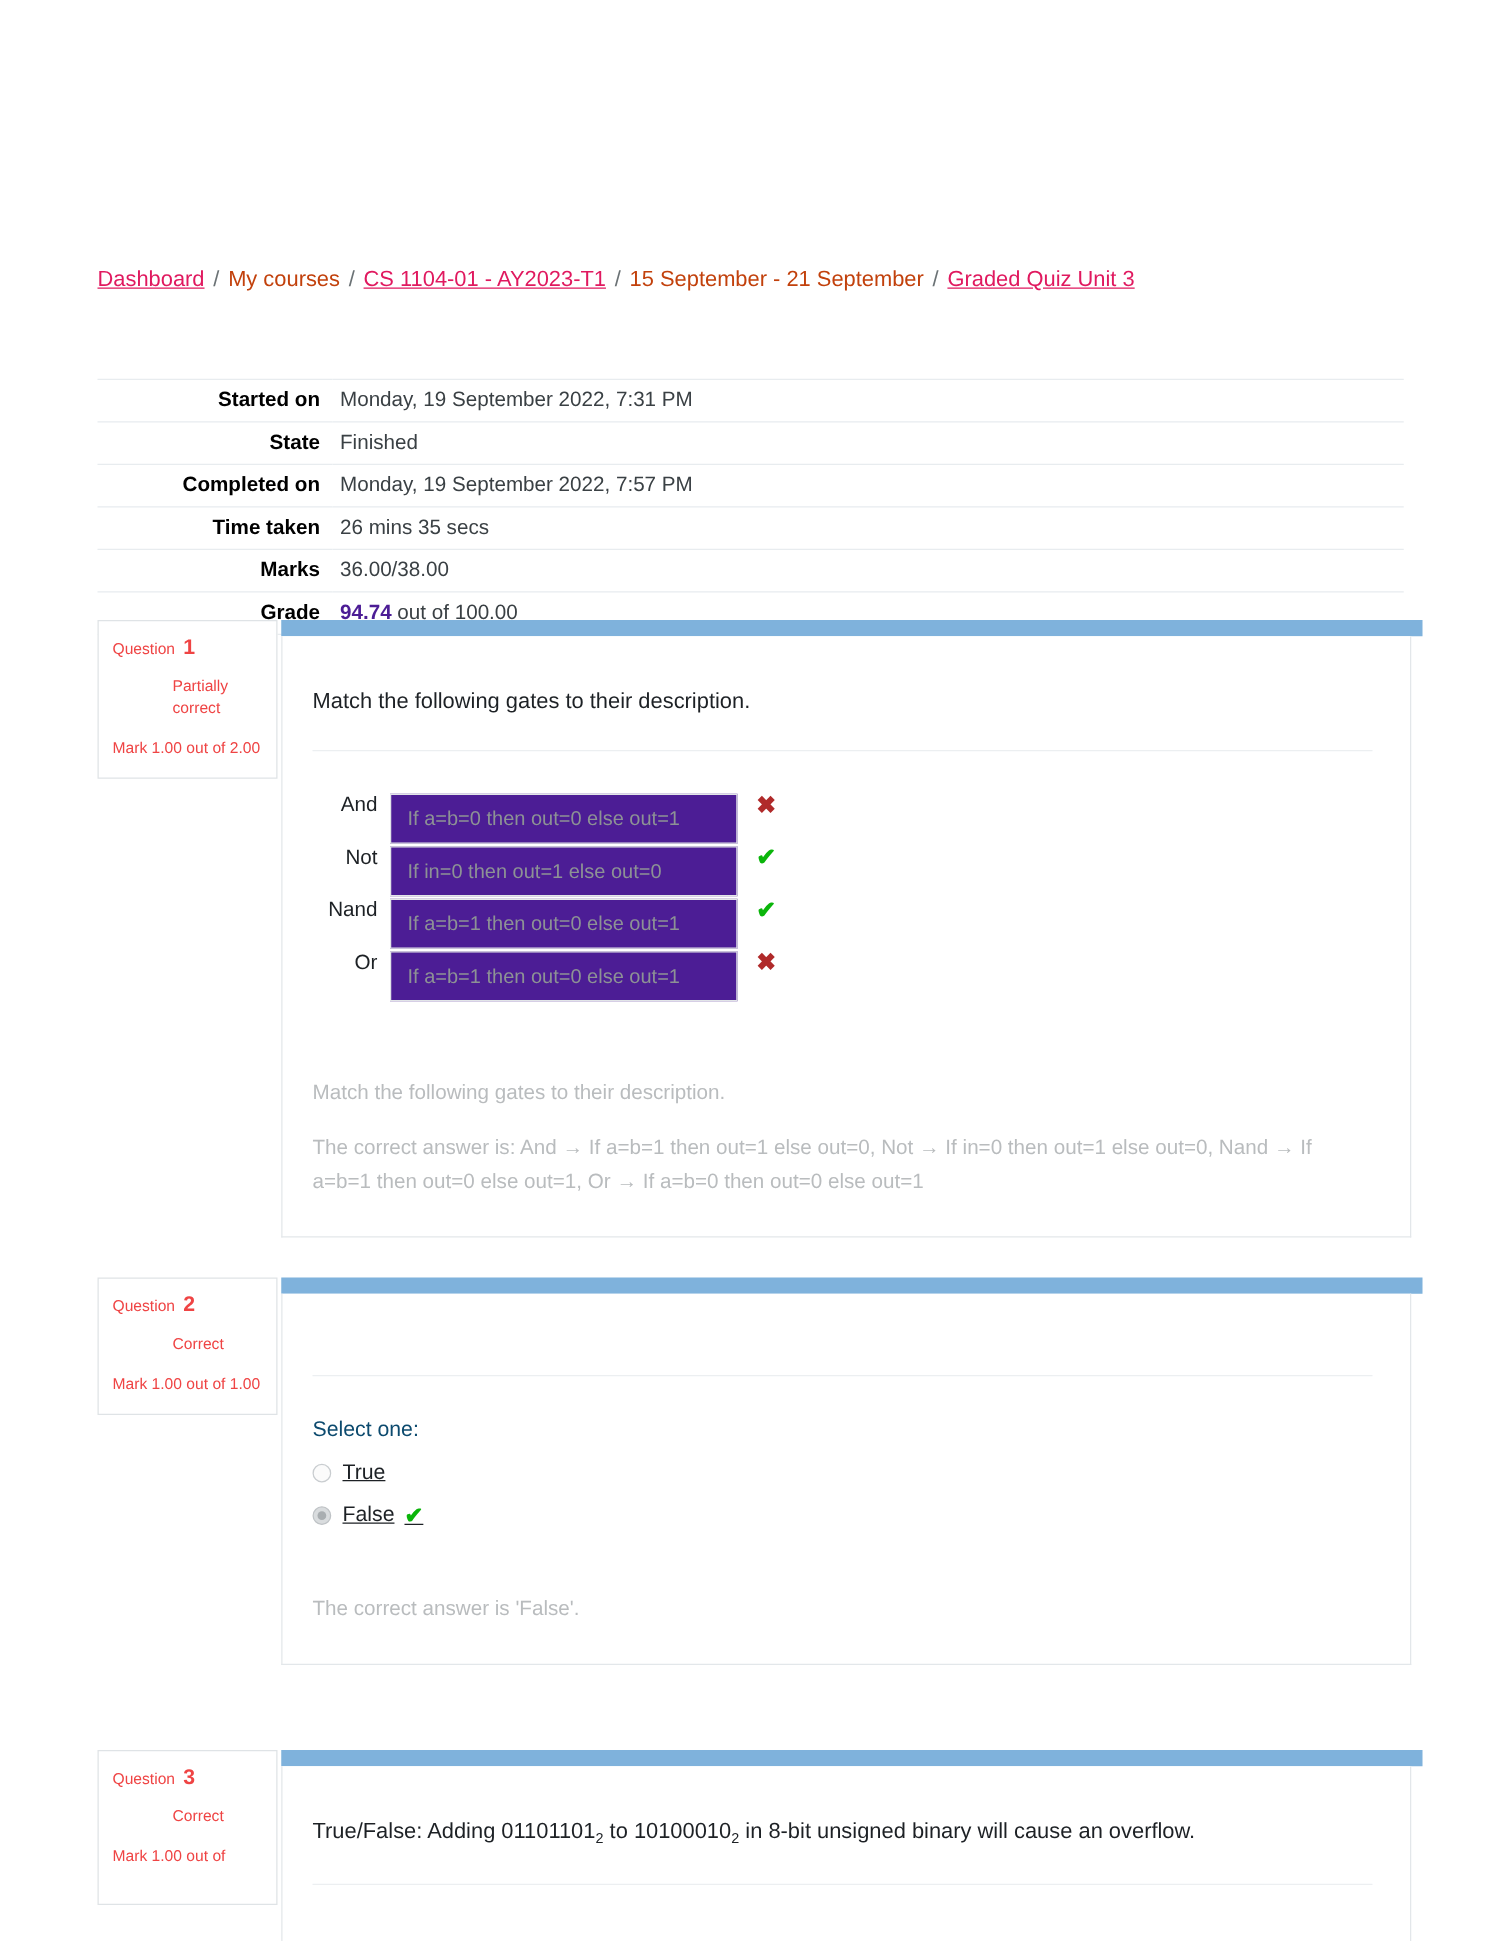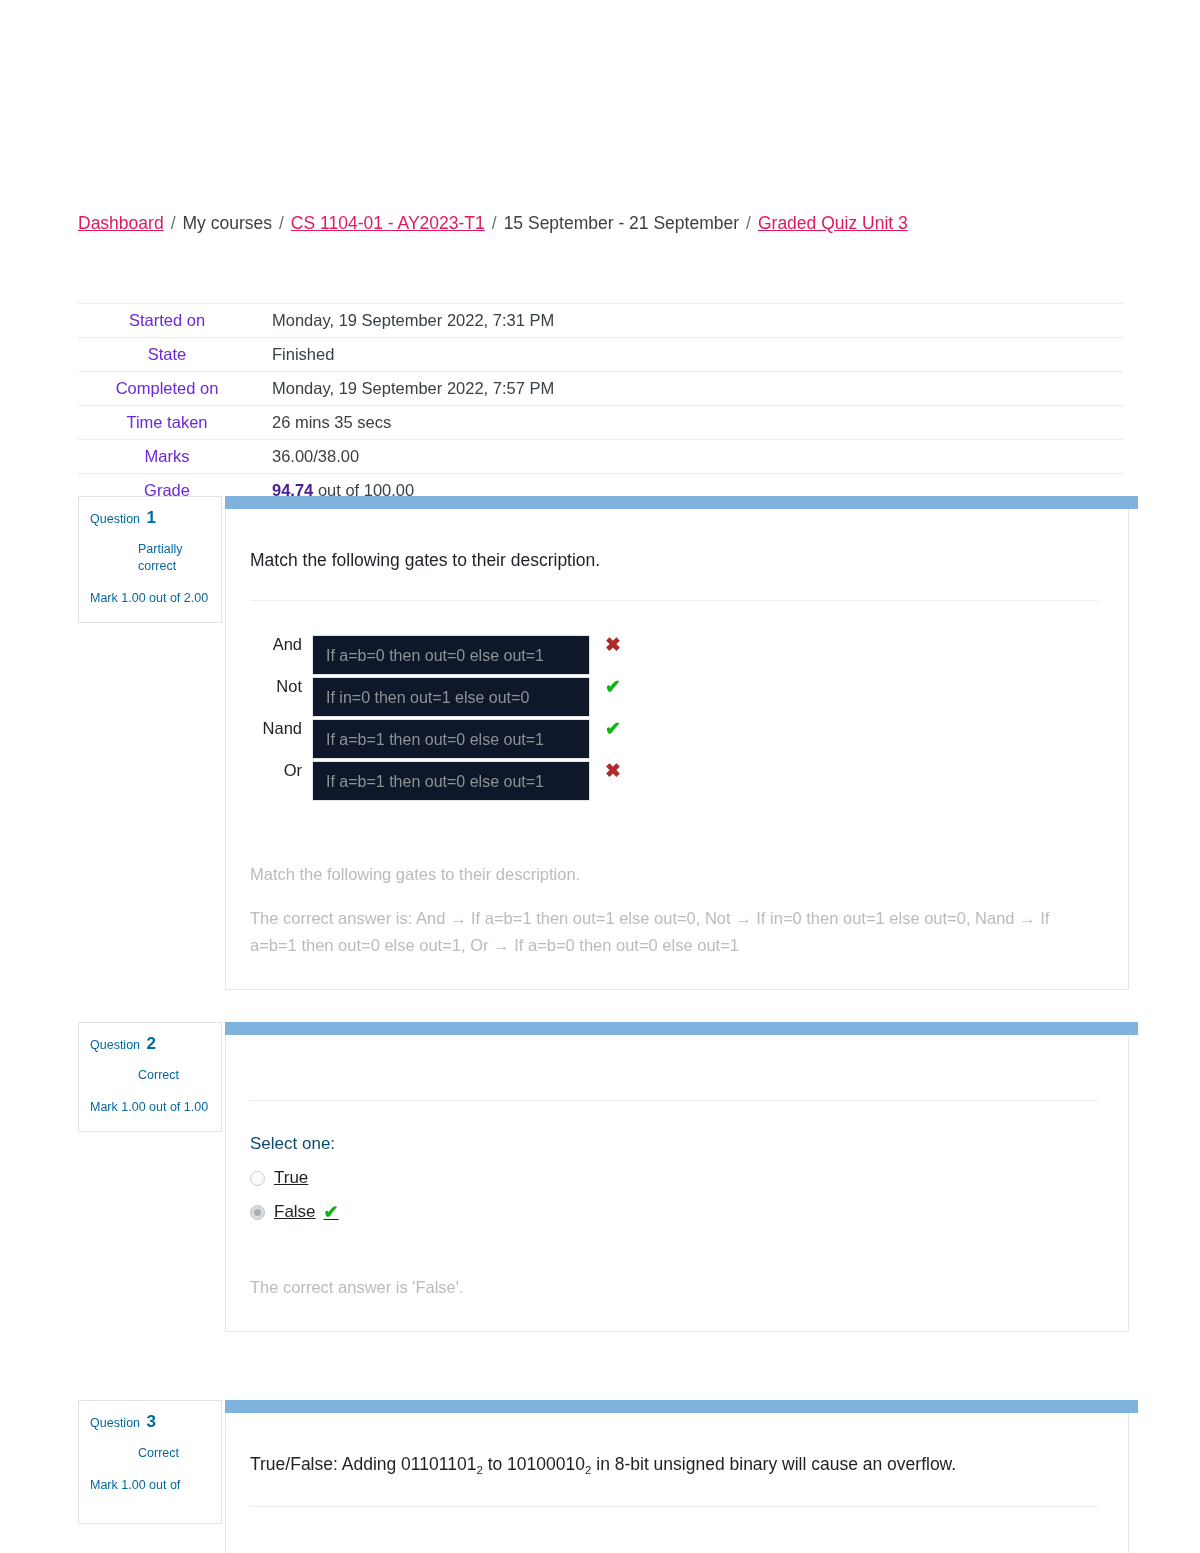--- a/index.html
+++ b/index.html
@@ -35,41 +35,42 @@
   }
   .breadcrumb a {
     color: #e0195f;
     text-decoration: underline;
   }
   .breadcrumb .sep {
     color: #6b7275;
     padding: 0 7px;
   }
   .breadcrumb .plain {
-    color: #404040;
+    color: #c2410c;
   }
 
   
   .summary {
     position: absolute;
     left: 78px;
     top: 303px;
     width: 1045px;
     border-collapse: collapse;
     font-size: 16.5px;
   }
   .summary tr {
     border-bottom: 1px solid #e8ecef;
   }
   .summary tr:first-child {
     border-top: 1px solid #e8ecef;
   }
   .summary th {
-    font-weight: normal;
-    color: #6d28d9;
+    text-align: right;
+    font-weight: bold;
+    color: #000000;
     padding: 7px 10px 7px 0;
     width: 178px;
     vertical-align: middle;
     white-space: nowrap;
   }
   .summary td {
     text-align: left;
     color: #3a4044;
     padding: 7px 0 7px 6px;
     vertical-align: middle;
@@ -89,21 +90,21 @@
     position: absolute;
     left: 0;
     top: 0;
     width: 120px;
     border: 1px solid #dfe3e6;
     background: #ffffff;
     padding: 12px 11px 14px 11px;
     box-sizing: content-box;
     font-size: 12.5px;
     line-height: 17px;
-    color: #0369a1;
+    color: #ef4444;
   }
   .q-info .qnum {
     margin-bottom: 13px;
     white-space: nowrap;
   }
   .q-info .qnum b {
     font-size: 17px;
     font-weight: bold;
     padding-left: 3px;
   }
@@ -168,21 +169,21 @@
     padding-right: 10px;
     font-size: 16.5px;
     color: #1d2125;
     white-space: nowrap;
   }
   .match-select {
     width: 278px;
     height: 40px;
     line-height: 40px;
     border: 1px solid #e2e5e8;
-    background: #0f172a;
+    background: #4c1d95;
     color: #8d9295;
     font-size: 16px;
     padding: 0 0 0 13px;
     box-sizing: border-box;
     overflow: hidden;
     white-space: nowrap;
   }
   .mark-icon {
     margin-left: 15px;
     font-size: 19px;

